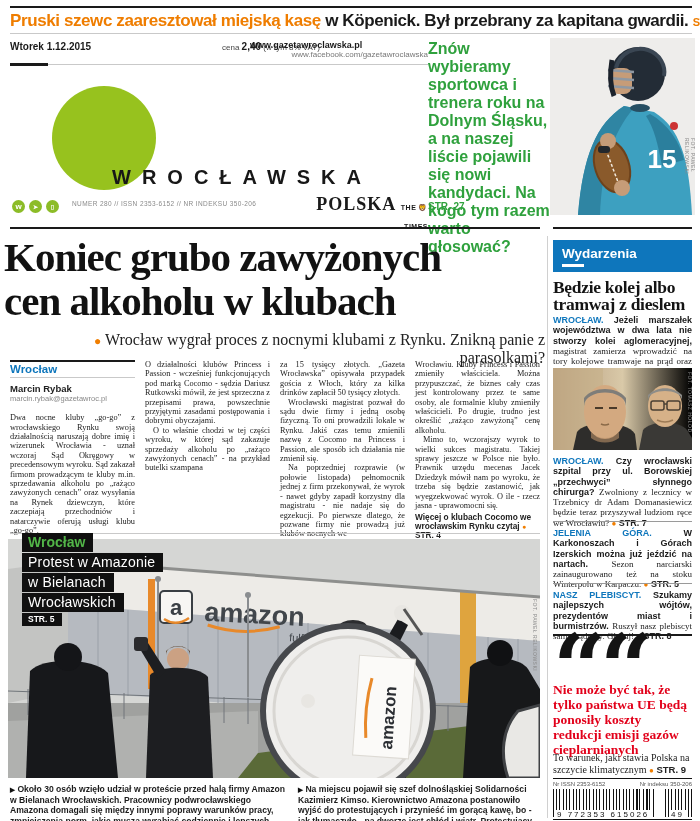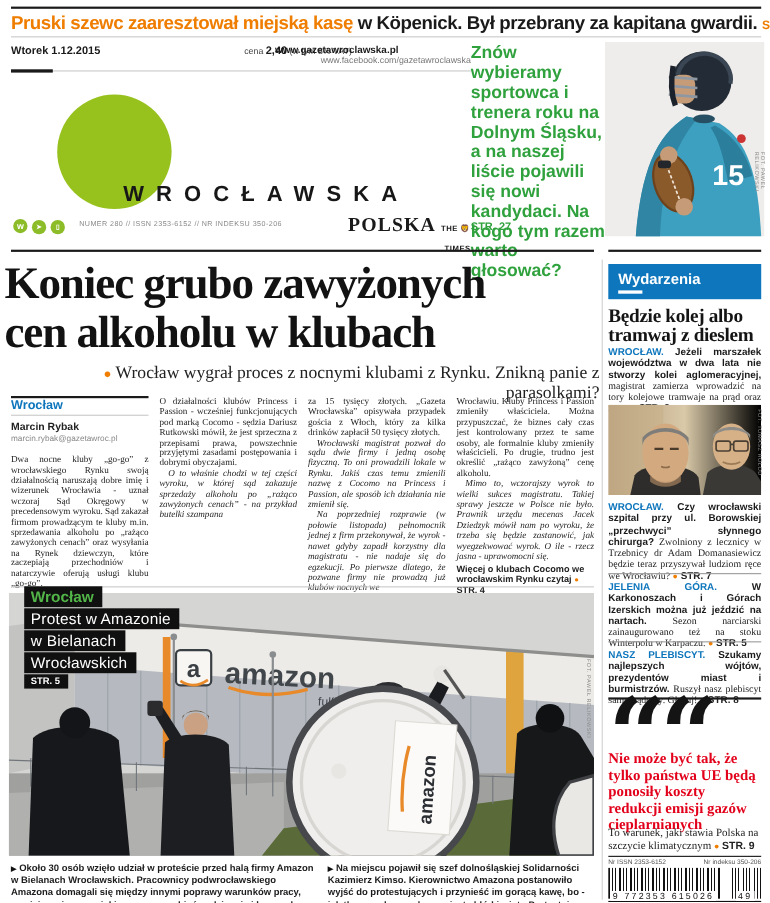--- a/index.html
+++ b/index.html
@@ -29,21 +29,21 @@
   .thetimes{font-size:7px;font-weight:bold;letter-spacing:.5px;}
   
   .headline{font-family:"Liberation Serif","DejaVu Serif",serif;font-weight:bold;font-size:41px;
             line-height:44px;letter-spacing:-1px;color:#121212;}
   .standfirst{font-family:"Liberation Serif",serif;font-size:16px;color:#222;}
   .bullet{color:#f07e00;font-size:12px;}
   
   .col{position:absolute;width:125px;font-family:"Liberation Serif",serif;font-size:8.3px;
        line-height:9.4px;text-align:justify;color:#222;}
   .col p{margin:0 0 0 0;}
-  .col p + p{text-indent:8px;font-style:italic;}
+  .col p + p{text-indent:8px;}
   .kicker{color:#0e76bc;font-family:"Liberation Sans",sans-serif;font-weight:bold;font-size:11.5px;}
   .byline{font-family:"Liberation Sans",sans-serif;font-weight:bold;font-size:9.5px;}
   .email{font-family:"Liberation Sans",sans-serif;font-size:7.5px;color:#888;}
   .more{font-family:"Liberation Sans",sans-serif;font-weight:bold;font-size:8.3px;text-align:left;}
   
   .ovl{display:table;background:#101010;color:#fff;padding:1px 8px 2px 6px;margin:0 0 1px 0;}
   .ovl-kicker{color:#52b548;font-weight:bold;font-size:14px;}
   .ovl-line{font-size:14px;font-weight:normal;letter-spacing:.2px;}
   .ovl-page{font-size:8.5px;font-weight:bold;}
   

